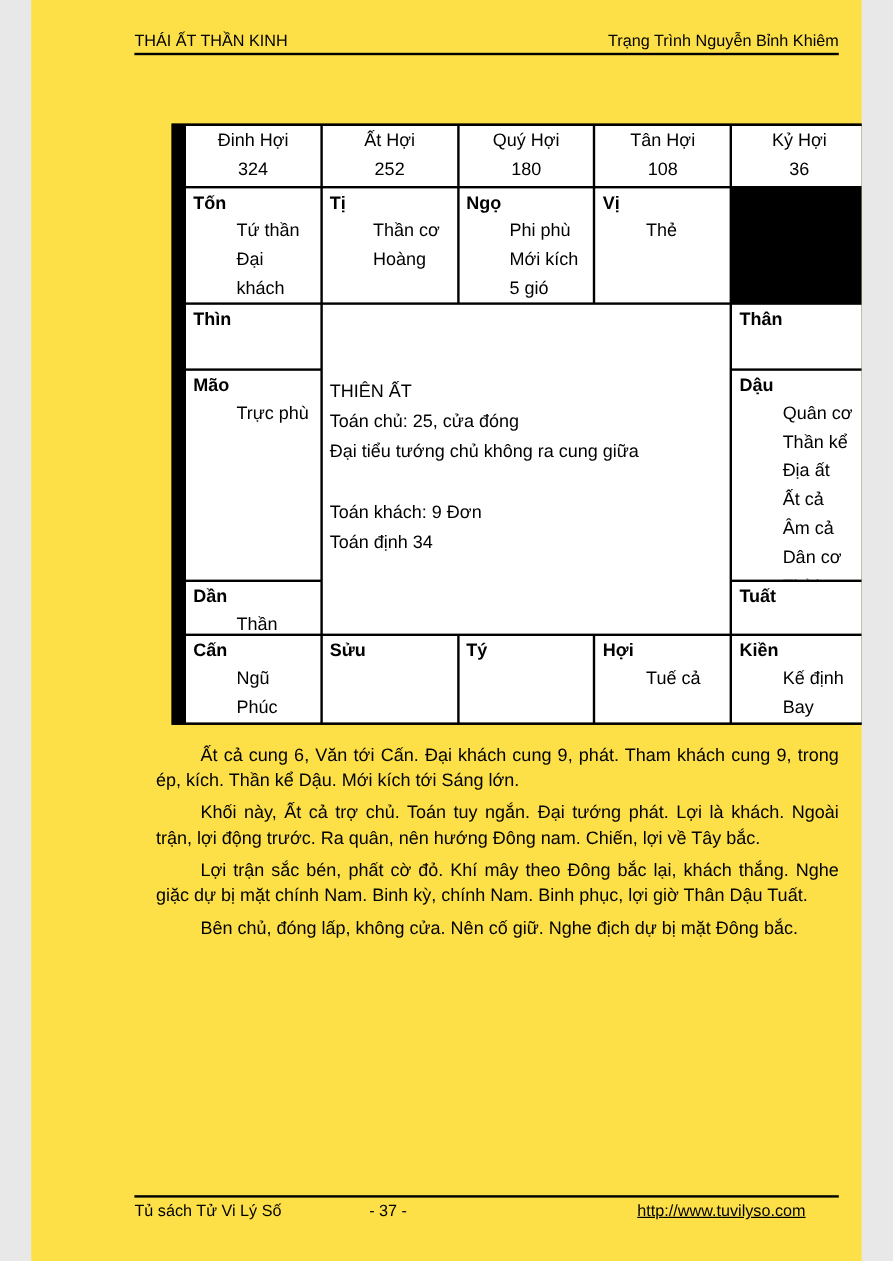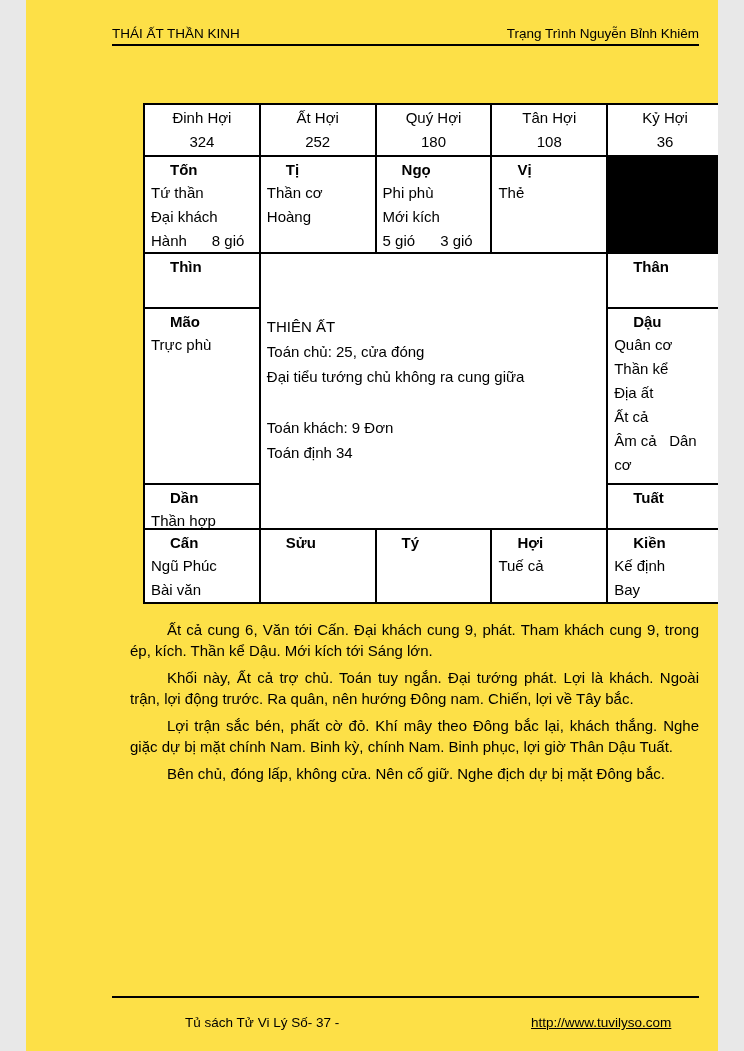--- a/index.html
+++ b/index.html
@@ -34,41 +34,42 @@
   .rule-top { top: 44px; }
   .rule-bottom { top: 996px; }
   .running-foot {
     position: absolute;
     left: 86px; top: 1001px;
     width: 587px;
     display: flex;
     align-items: baseline;
     font-size: 13.5px;
   }
-  .running-foot .f-left  { flex: 1; text-align: right; margin-top: 14px; }
+  .running-foot .f-left  { flex: 1; text-align: left; }
   .running-foot .f-mid   { flex: 1; text-align: left; }
   .running-foot .f-right { flex: 1; text-align: center; }
   .running-foot a { color: #000; text-decoration: underline; }
 
   
   .chart-grid {
     position: absolute;
     left: 117px; top: 103px;
     width: 581px; height: 501px;
     background: #000;
     border: 2px solid #000;
     display: grid;
     grid-template-columns: repeat(5, 1fr);
     grid-template-rows: 50px 95px 53px 174px 43px 72px;
     gap: 2px;
     font-size: 15px;
+    padding-left: 10px;
   }
   .cell { background: #fff; padding: 1px 6px; overflow: hidden; }
-  .cell-title { font-weight: bold; line-height: 23px; margin-left: 19px; }
-  .cell-line  { line-height: 24px; white-space: pre-wrap; }
+  .cell-title { font-weight: bold; line-height: 23px; }
+  .cell-line  { line-height: 24px; white-space: pre-wrap; margin-left: 36px; }
   .year-cell  { text-align: center; }
   .year-cell .y-name, .year-cell .y-num { line-height: 24px; }
   .center-cell { padding-top: 60px; }
   .center-cell .c-title { line-height: 25px; }
   .center-cell .c-line  { line-height: 25px; }
   .center-cell .c-gap   { height: 26px; }
 
   
   .body-text {
     position: absolute;

